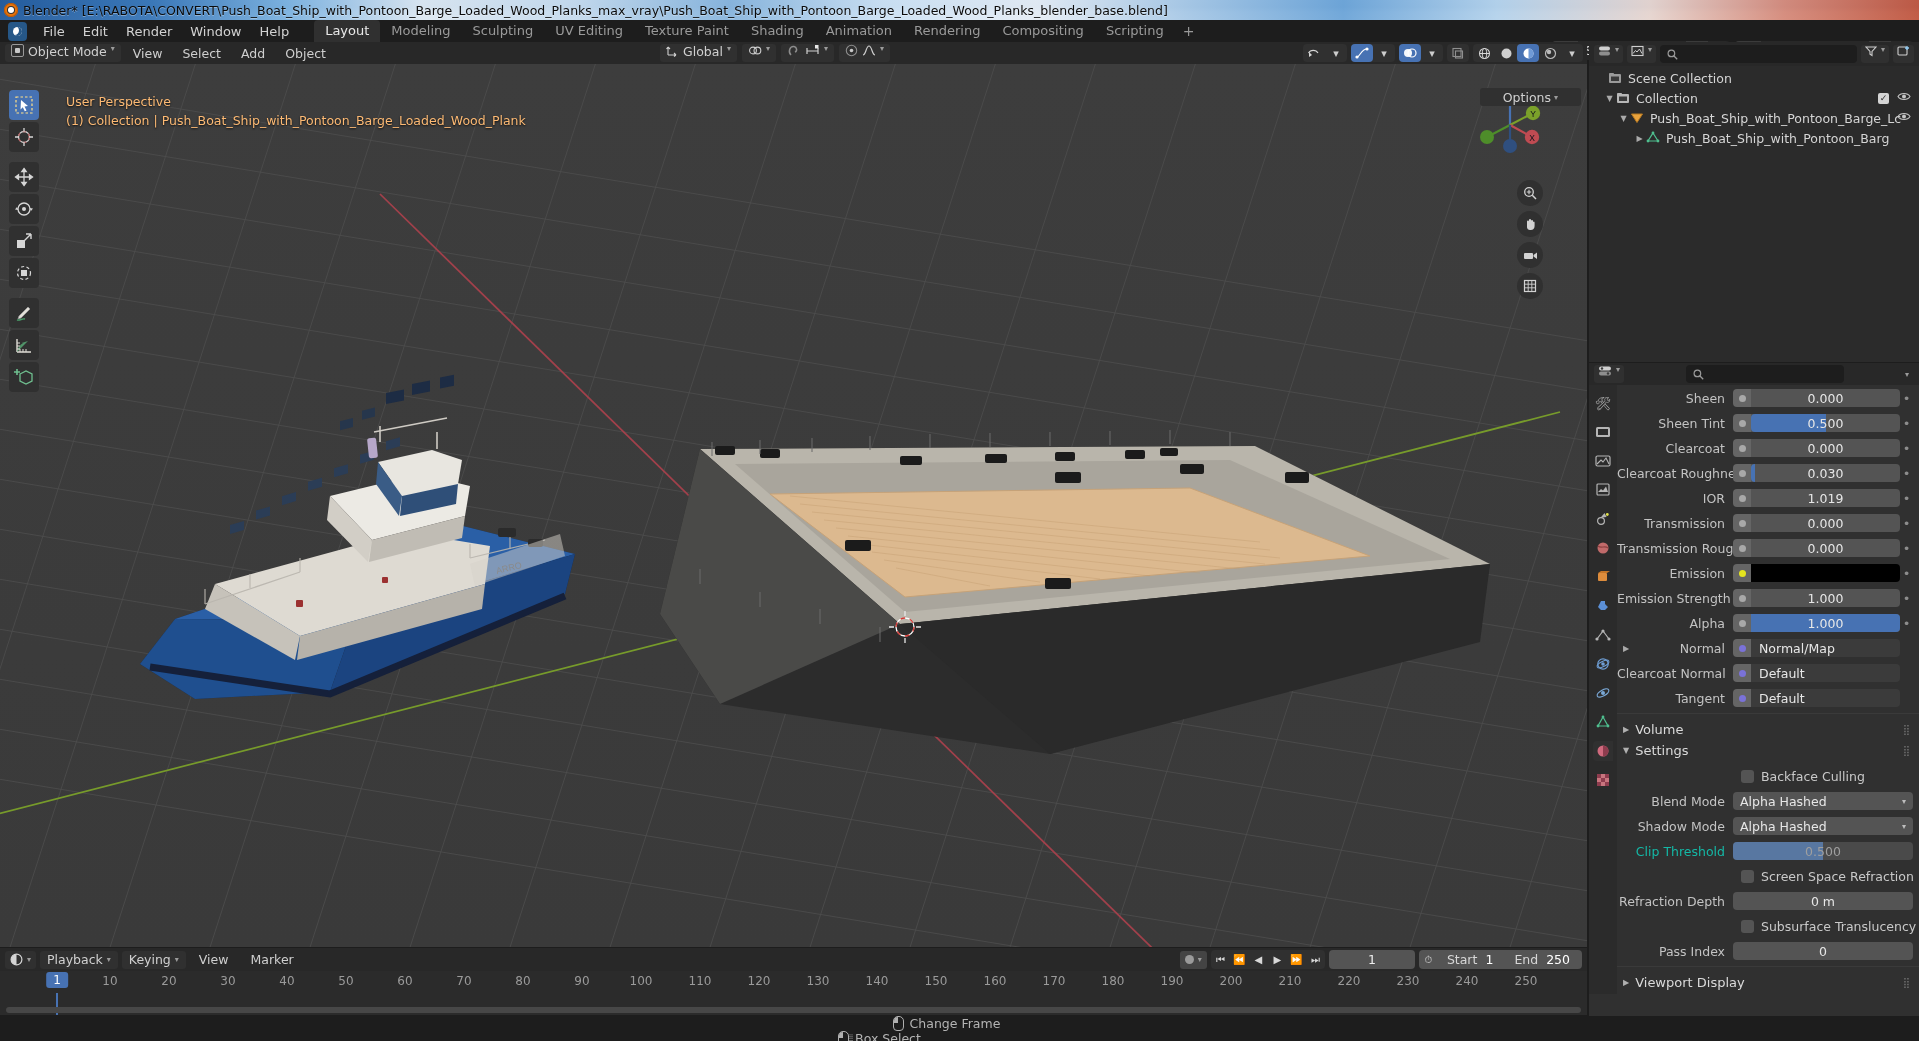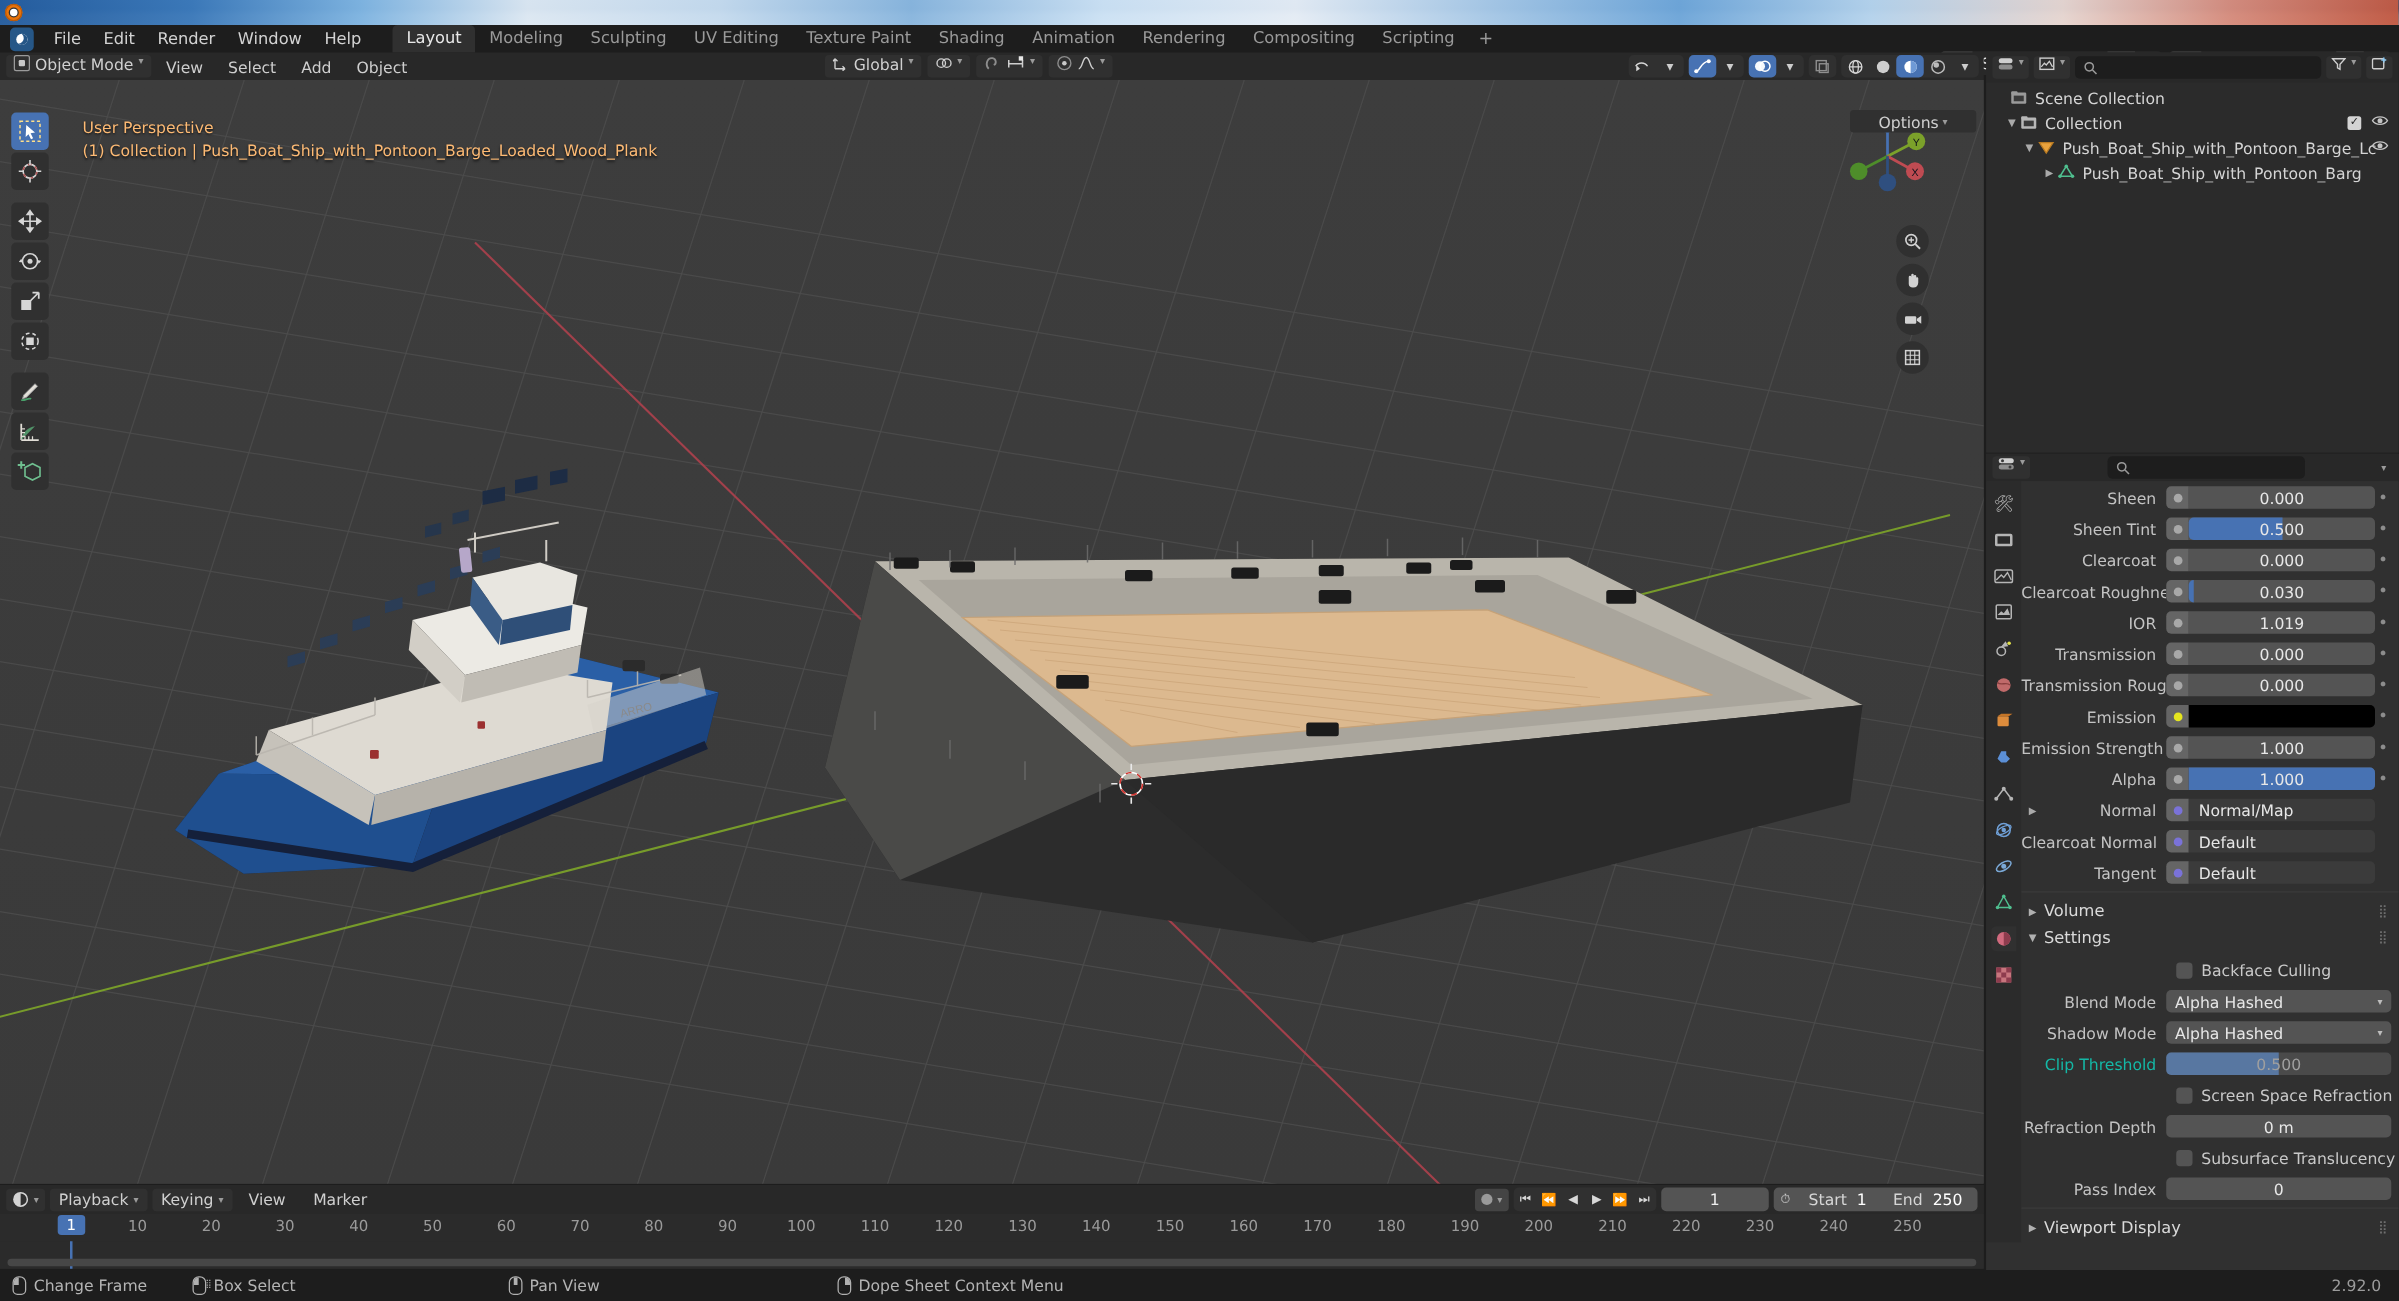--- a/index.html
+++ b/index.html
@@ -195,41 +195,42 @@
   .tick{ position:absolute; top:3px; font-size:12px; color:#9a9a9a; transform:translateX(-50%);}
   .cframe{ position:absolute; top:1px; transform:translateX(-50%);
     background:#4772b3; color:#fff; font-size:12px; border-radius:3px; padding:1px 7px;}
   .cline{ position:absolute; top:22px; width:2px; background:#4772b3;}
   .tl-body{ position:relative; height:22px; background:#2b2b2b;}
   .hscroll{ position:absolute; left:6px; right:6px; bottom:2px; height:6px;
     background:#474747; border-radius:3px;}
 
   
   .statusbar{ position:absolute; left:0; bottom:0; width:1919px; height:25px;
-    background:#1d1d1d; display:flex; align-items:center; padding-left:10px; gap:0;}
+    background:#1d1d1d; display:flex; align-items:center; padding-left:10px; gap:0;flex-direction:column;}
   .st-item{ display:flex; align-items:center; gap:6px; font-size:12.5px; color:#b4b4b4;}
   .mouse{ width:11px;height:15px; border:1.3px solid #b0b0b0; border-radius:5px 5px 4px 4px;
     position:relative; flex:none;}
   .mouse.l:before{ content:""; position:absolute; left:0px; top:0px; width:4px;height:6px;
     background:#b0b0b0; border-radius:4px 0 0 0;}
   .mouse.m:before{ content:""; position:absolute; left:3px; top:0px; width:3px;height:6px;
     background:#b0b0b0;}
   .mouse.r:before{ content:""; position:absolute; right:0px; top:0px; width:4px;height:6px;
     background:#b0b0b0; border-radius:0 4px 0 0;}
   .scrollmark{ position:absolute; right:-5px; top:1px; font-size:9px; color:#b0b0b0;}
   .version{ margin-left:auto; padding-right:14px; font-size:12.5px; color:#9b9b9b;}
 </style>
 </head>
 <body>
 
 <div id="app">
 
   <div class="titlebar">
     <div class="tbar-strip"></div>
     <div class="tb-icon"></div>
+    <span class="ttext">Blender* [E:\RABOTA\CONVERT\Push_Boat_Ship_with_Pontoon_Barge_Loaded_Wood_Planks_max_vray\Push_Boat_Ship_with_Pontoon_Barge_Loaded_Wood_Planks_blender_base.blend]</span>
   </div>
 
   <div class="topbar">
     <div class="blender-logo"></div>
     <div class="menu-item">File</div>
     <div class="menu-item">Edit</div>
     <div class="menu-item">Render</div>
     <div class="menu-item">Window</div>
     <div class="menu-item">Help</div>
 

